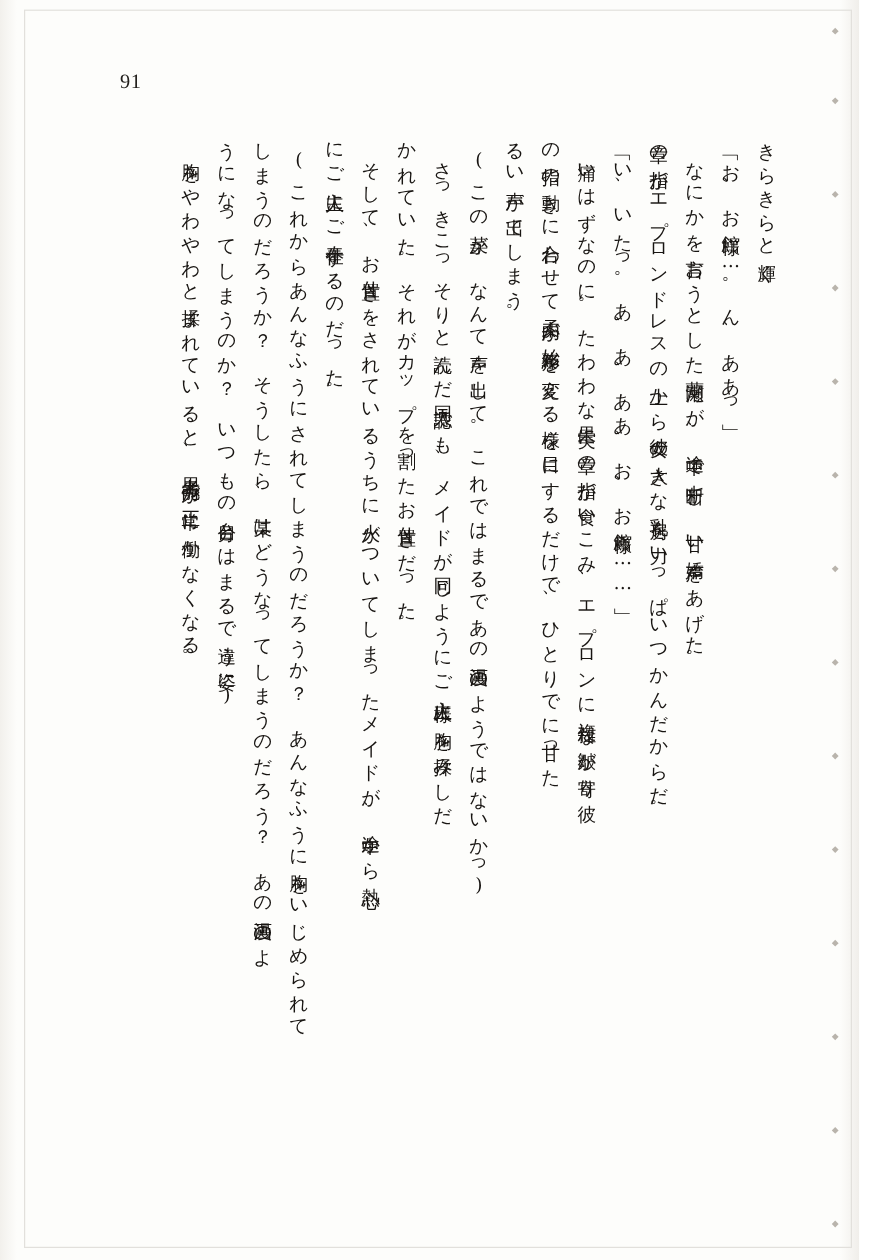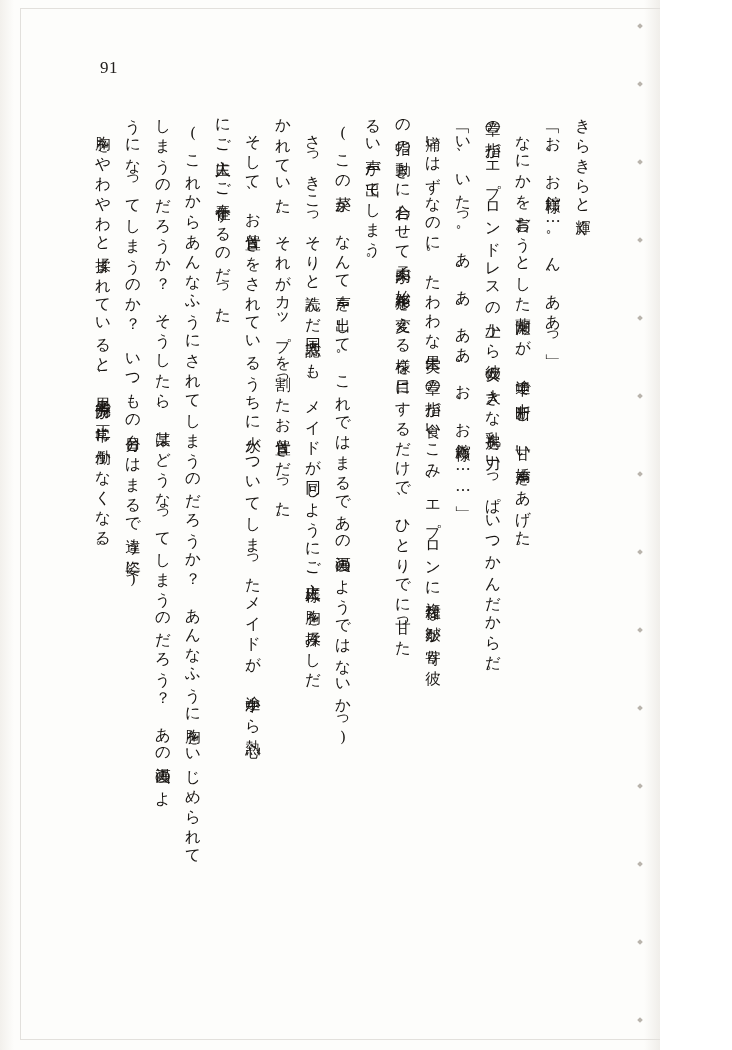--- a/index.html
+++ b/index.html
@@ -5,21 +5,21 @@
   html, body {
     margin: 0;
     padding: 0;
     background: #ffffff;
   }
   body {
     font-family: "Liberation Serif", "DejaVu Serif", serif;
   }
   .page {
     position: relative;
-    width: 660px;
+    width: 716px;
     height: 1050px;
     background: #fdfdfb;
     overflow: hidden;
   }
   
   .scan-edge-left {
     position: absolute;
     left: 0; top: 0;
     width: 14px; height: 1050px;
     background: linear-gradient(to right, #f2f0ec 0%, #fdfdfb 100%);

